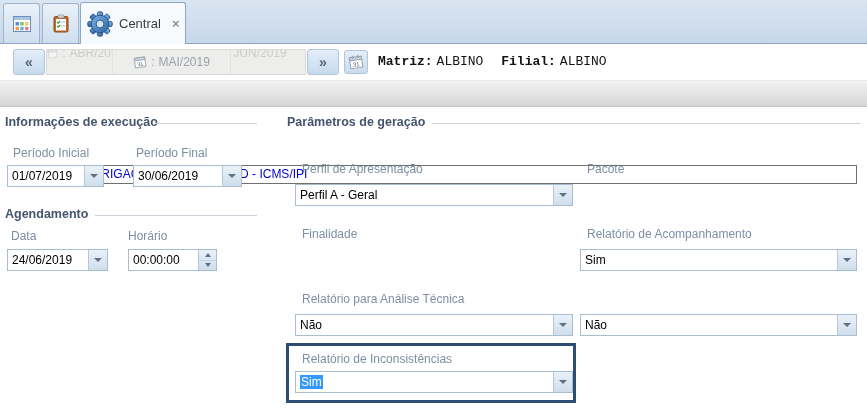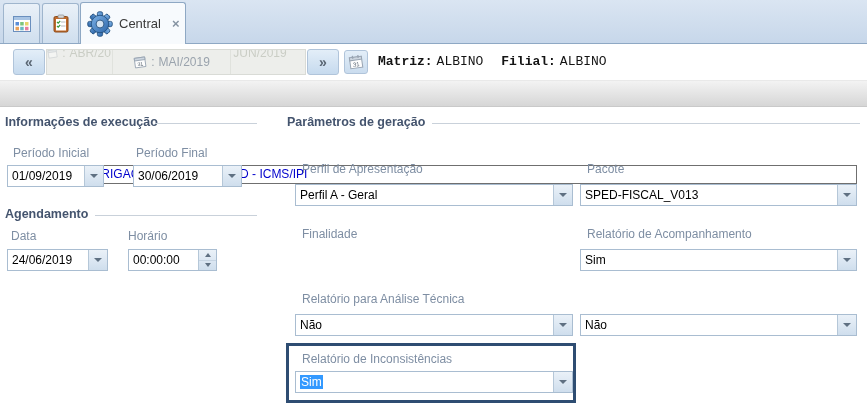--- a/index.html
+++ b/index.html
@@ -183,21 +183,21 @@
     <div class="crumbbox">OBRIGAÇÕES &gt; SPED &gt; EFD - ICMS/IPI</div>
   </div>
 
   <div class="sec" style="left:5px;top:115px">Informações de execução</div>
   <div class="secline" style="left:155px;top:123px;width:102px"></div>
 
   <div class="lbl" style="left:13px;top:146px">Período Inicial</div>
   <div class="lbl" style="left:136px;top:146px">Período Final</div>
 
   <div class="combo" style="left:7px;top:165px;width:97px">
-    <span class="cval">01/09/2019</span>
+    <span class="cval">01/07/2019</span>
     <span class="cbtn"></span>
   </div>
   <div class="combo" style="left:133px;top:165px;width:109px">
     <span class="cval">30/06/2019</span>
     <span class="cbtn"></span>
   </div>
 
   <div class="sec" style="left:5px;top:207px">Agendamento</div>
   <div class="secline" style="left:95px;top:215px;width:162px"></div>
 
@@ -218,24 +218,20 @@
 
   <div class="sec" style="left:287px;top:115px">Parâmetros de geração</div>
   <div class="secline" style="left:432px;top:123px;width:428px"></div>
 
   <div class="lbl" style="left:302px;top:162px">Perfil de Apresentação</div>
   <div class="combo" style="left:295px;top:184px;width:278px">
     <span class="cval">Perfil A - Geral</span>
     <span class="cbtn"></span>
   </div>
   <div class="lbl" style="left:587px;top:162px">Pacote</div>
-  <div class="combo" style="left:580px;top:184px;width:277px">
-    <span class="cval">SPED-FISCAL_V013</span>
-    <span class="cbtn"></span>
-  </div>
 
   <div class="lbl" style="left:302px;top:227px">Finalidade</div>
   <div class="lbl" style="left:587px;top:227px">Relatório de Acompanhamento</div>
   <div class="combo" style="left:580px;top:249px;width:277px">
     <span class="cval">Sim</span>
     <span class="cbtn"></span>
   </div>
 
   <div class="lbl" style="left:302px;top:292px">Relatório para Análise Técnica</div>
   <div class="combo" style="left:295px;top:314px;width:278px">

